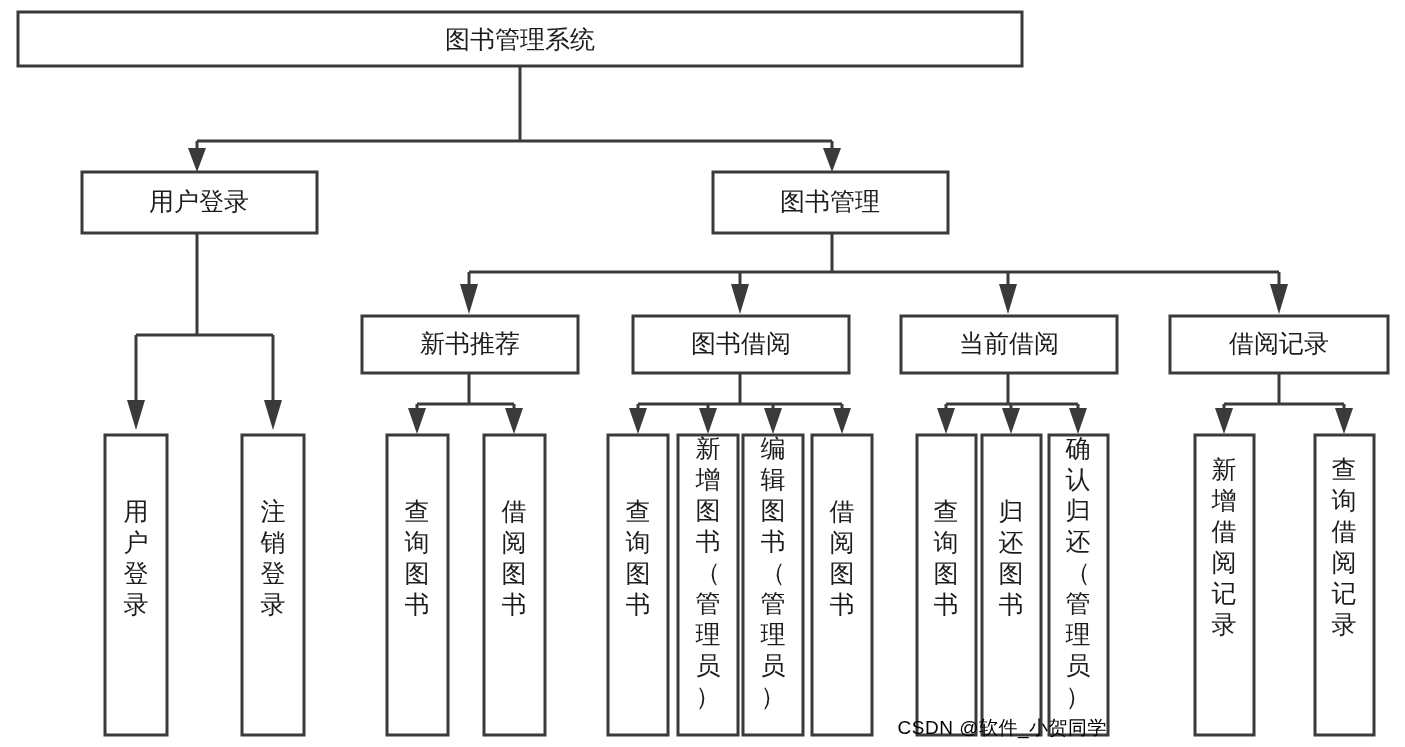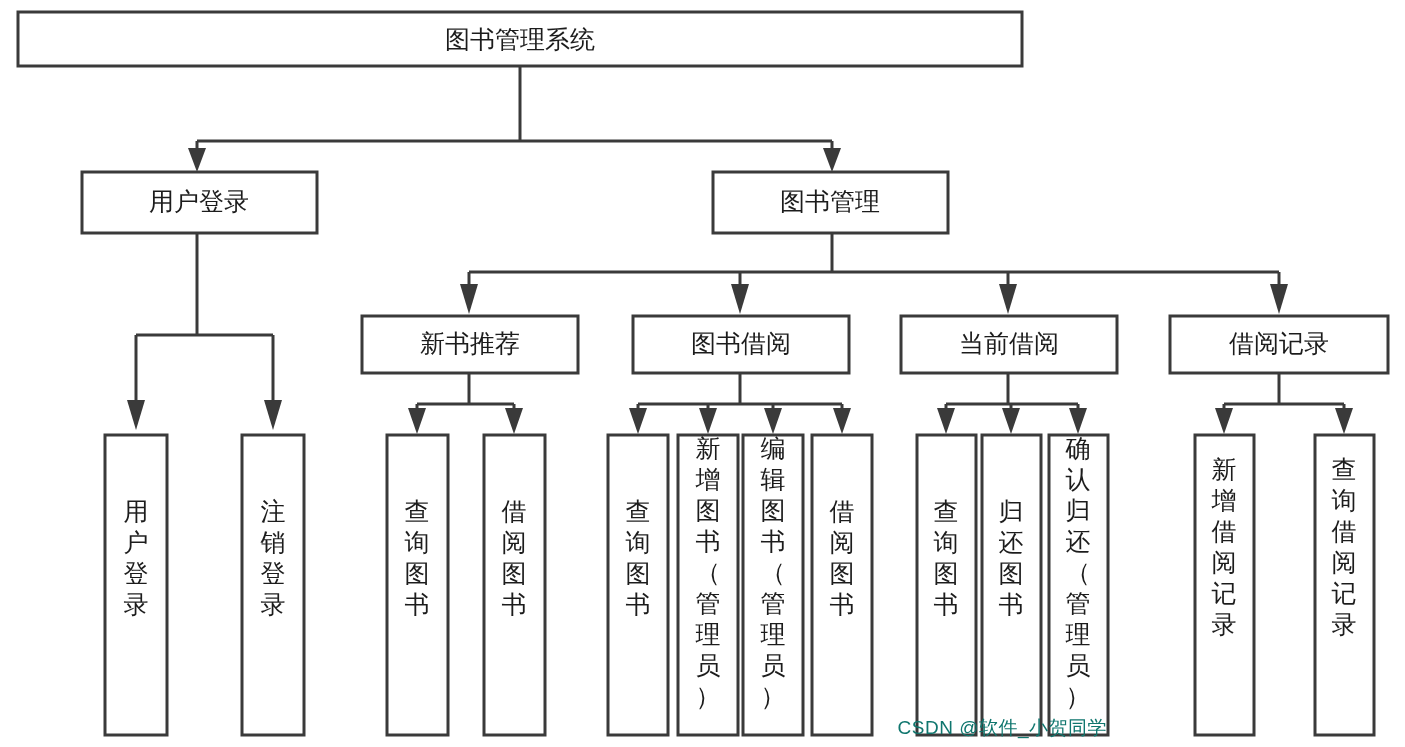--- a/index.html
+++ b/index.html
@@ -49,21 +49,21 @@
     font-size: 25px;
     fill: #1c1c1c;
     text-anchor: middle;
   }
   .watermark {
     position: absolute;
     right: 8px;
     bottom: 6px;
     font-family: "Liberation Sans", "DejaVu Sans", sans-serif;
     font-size: 19px;
-    color: #0f766e;
+    color: #000000;
     letter-spacing: 0.5px;
     white-space: nowrap;
     pointer-events: none;
   }
 </style>
 </head>
 <body>
 
 <div id="diagram-root">
   <svg width="1405" height="747" viewBox="0 0 1405 747" xmlns="http://www.w3.org/2000/svg">

